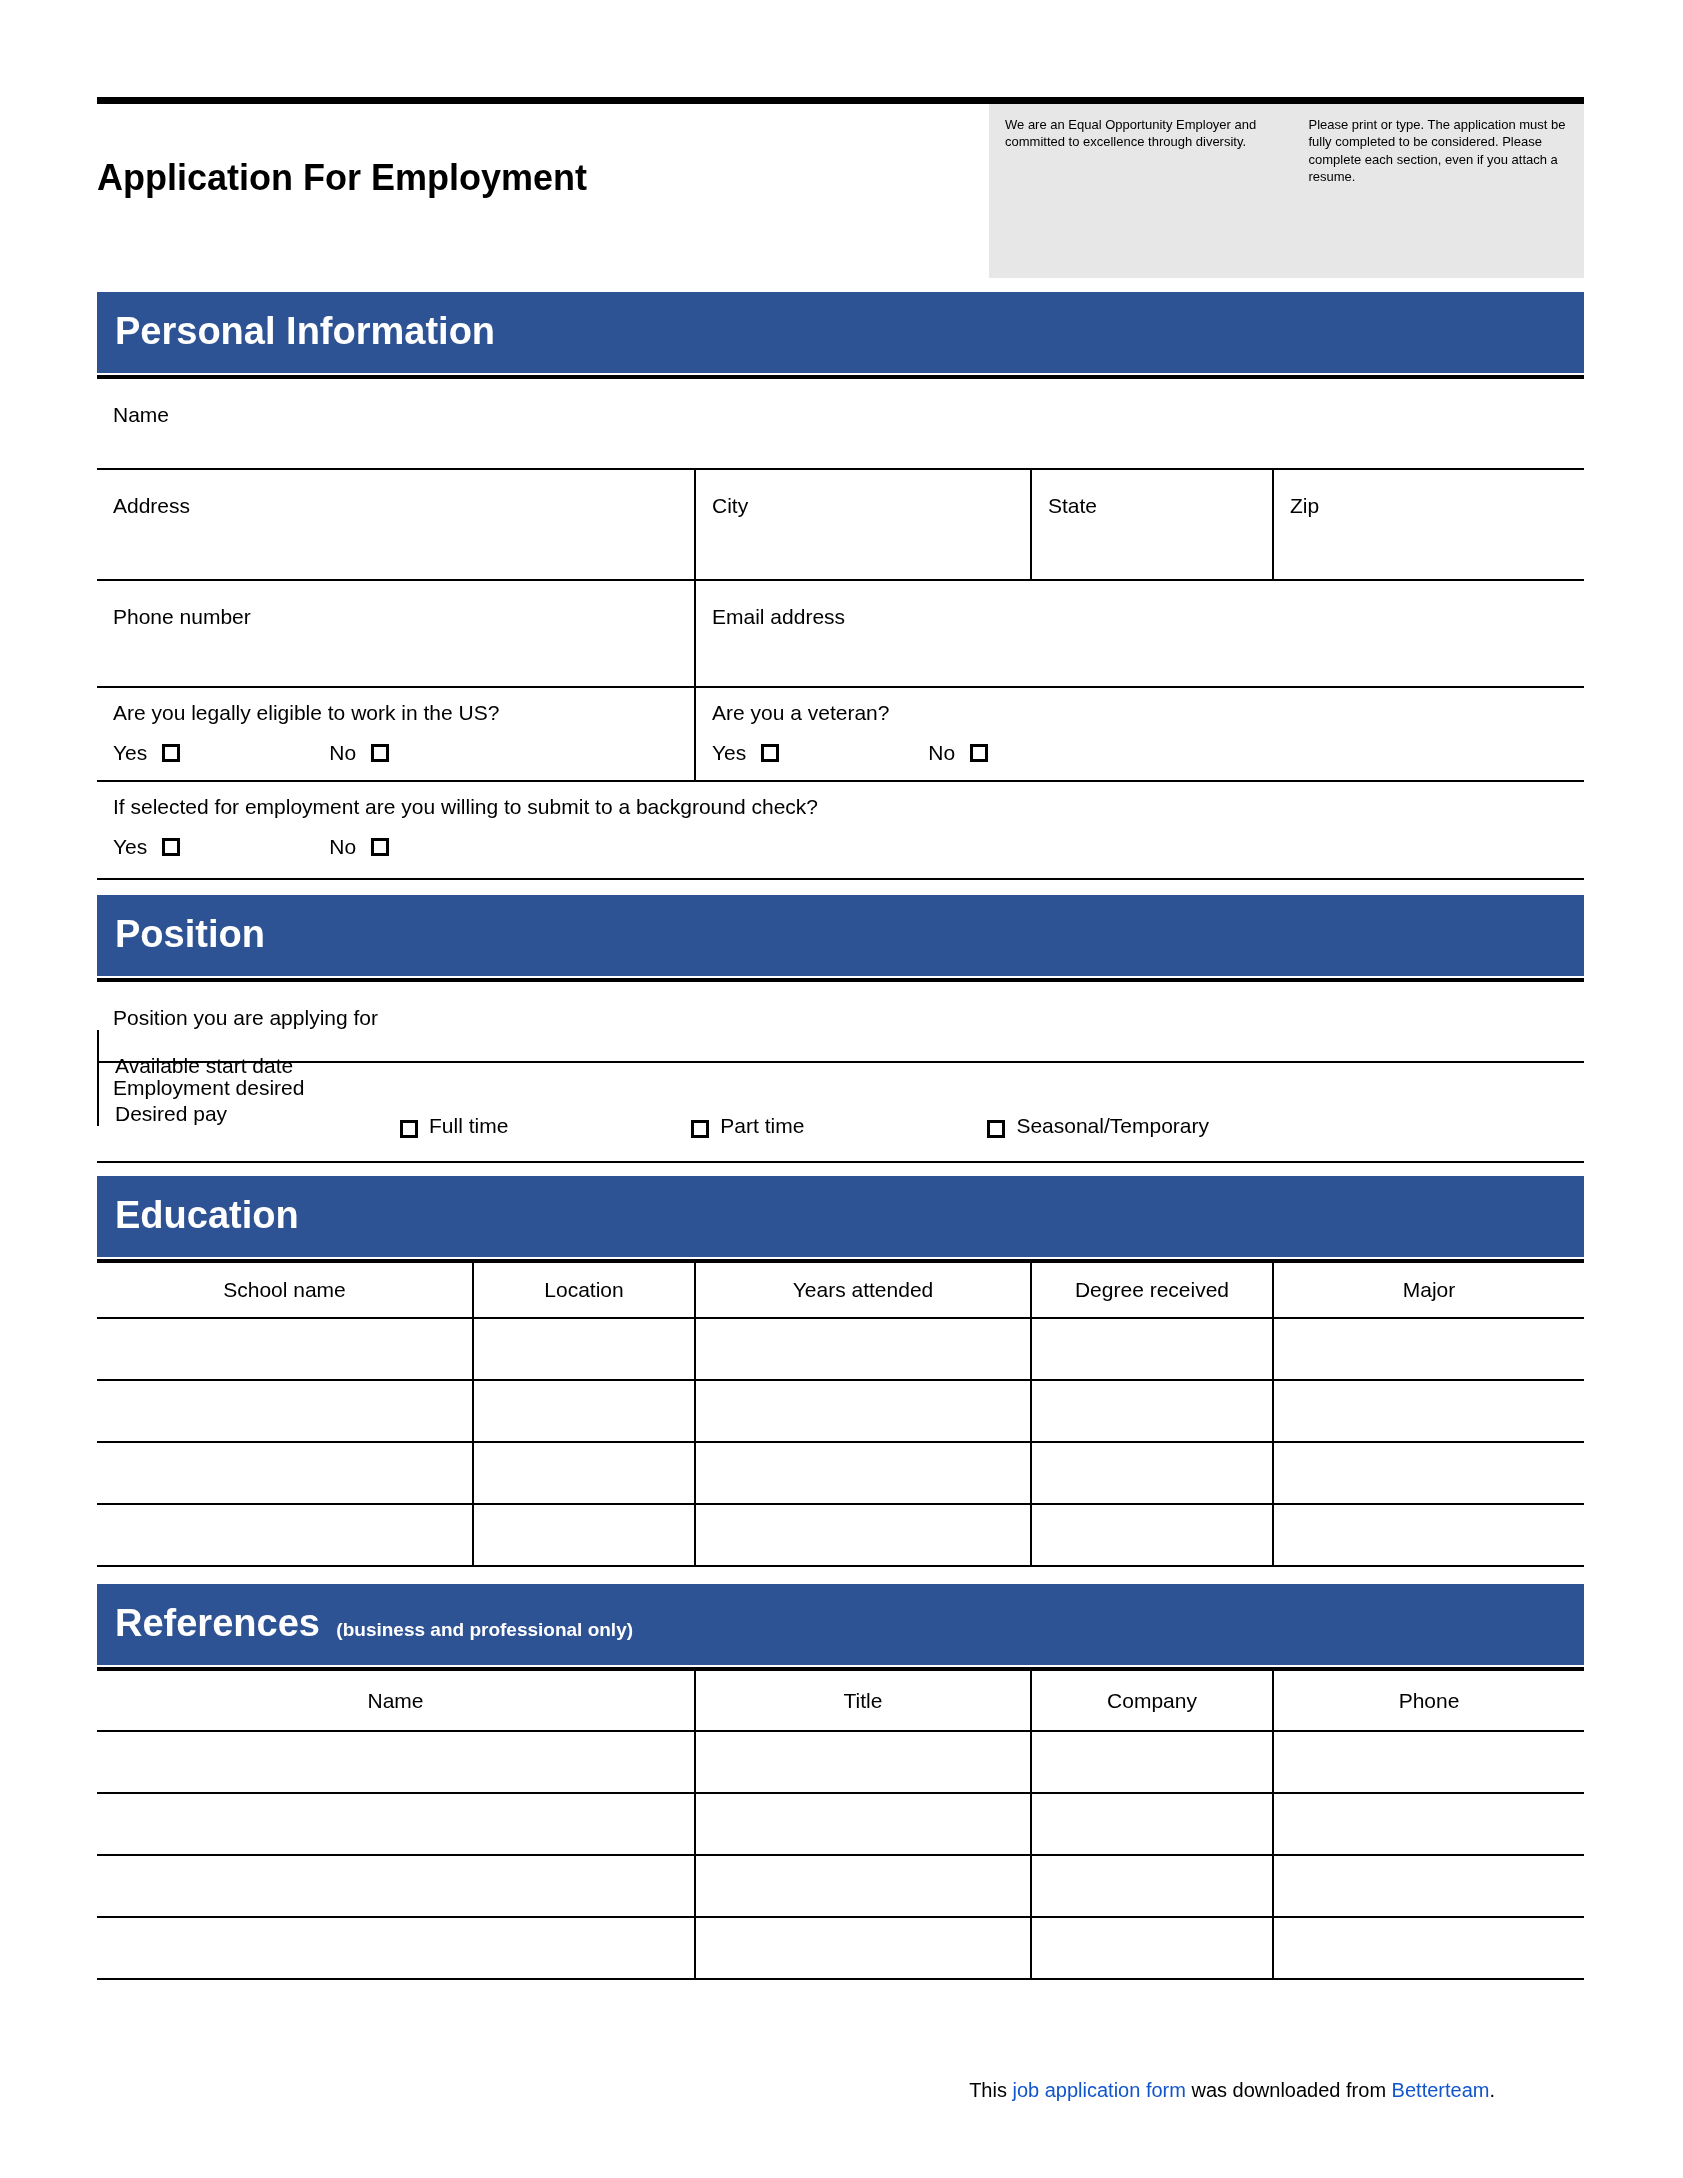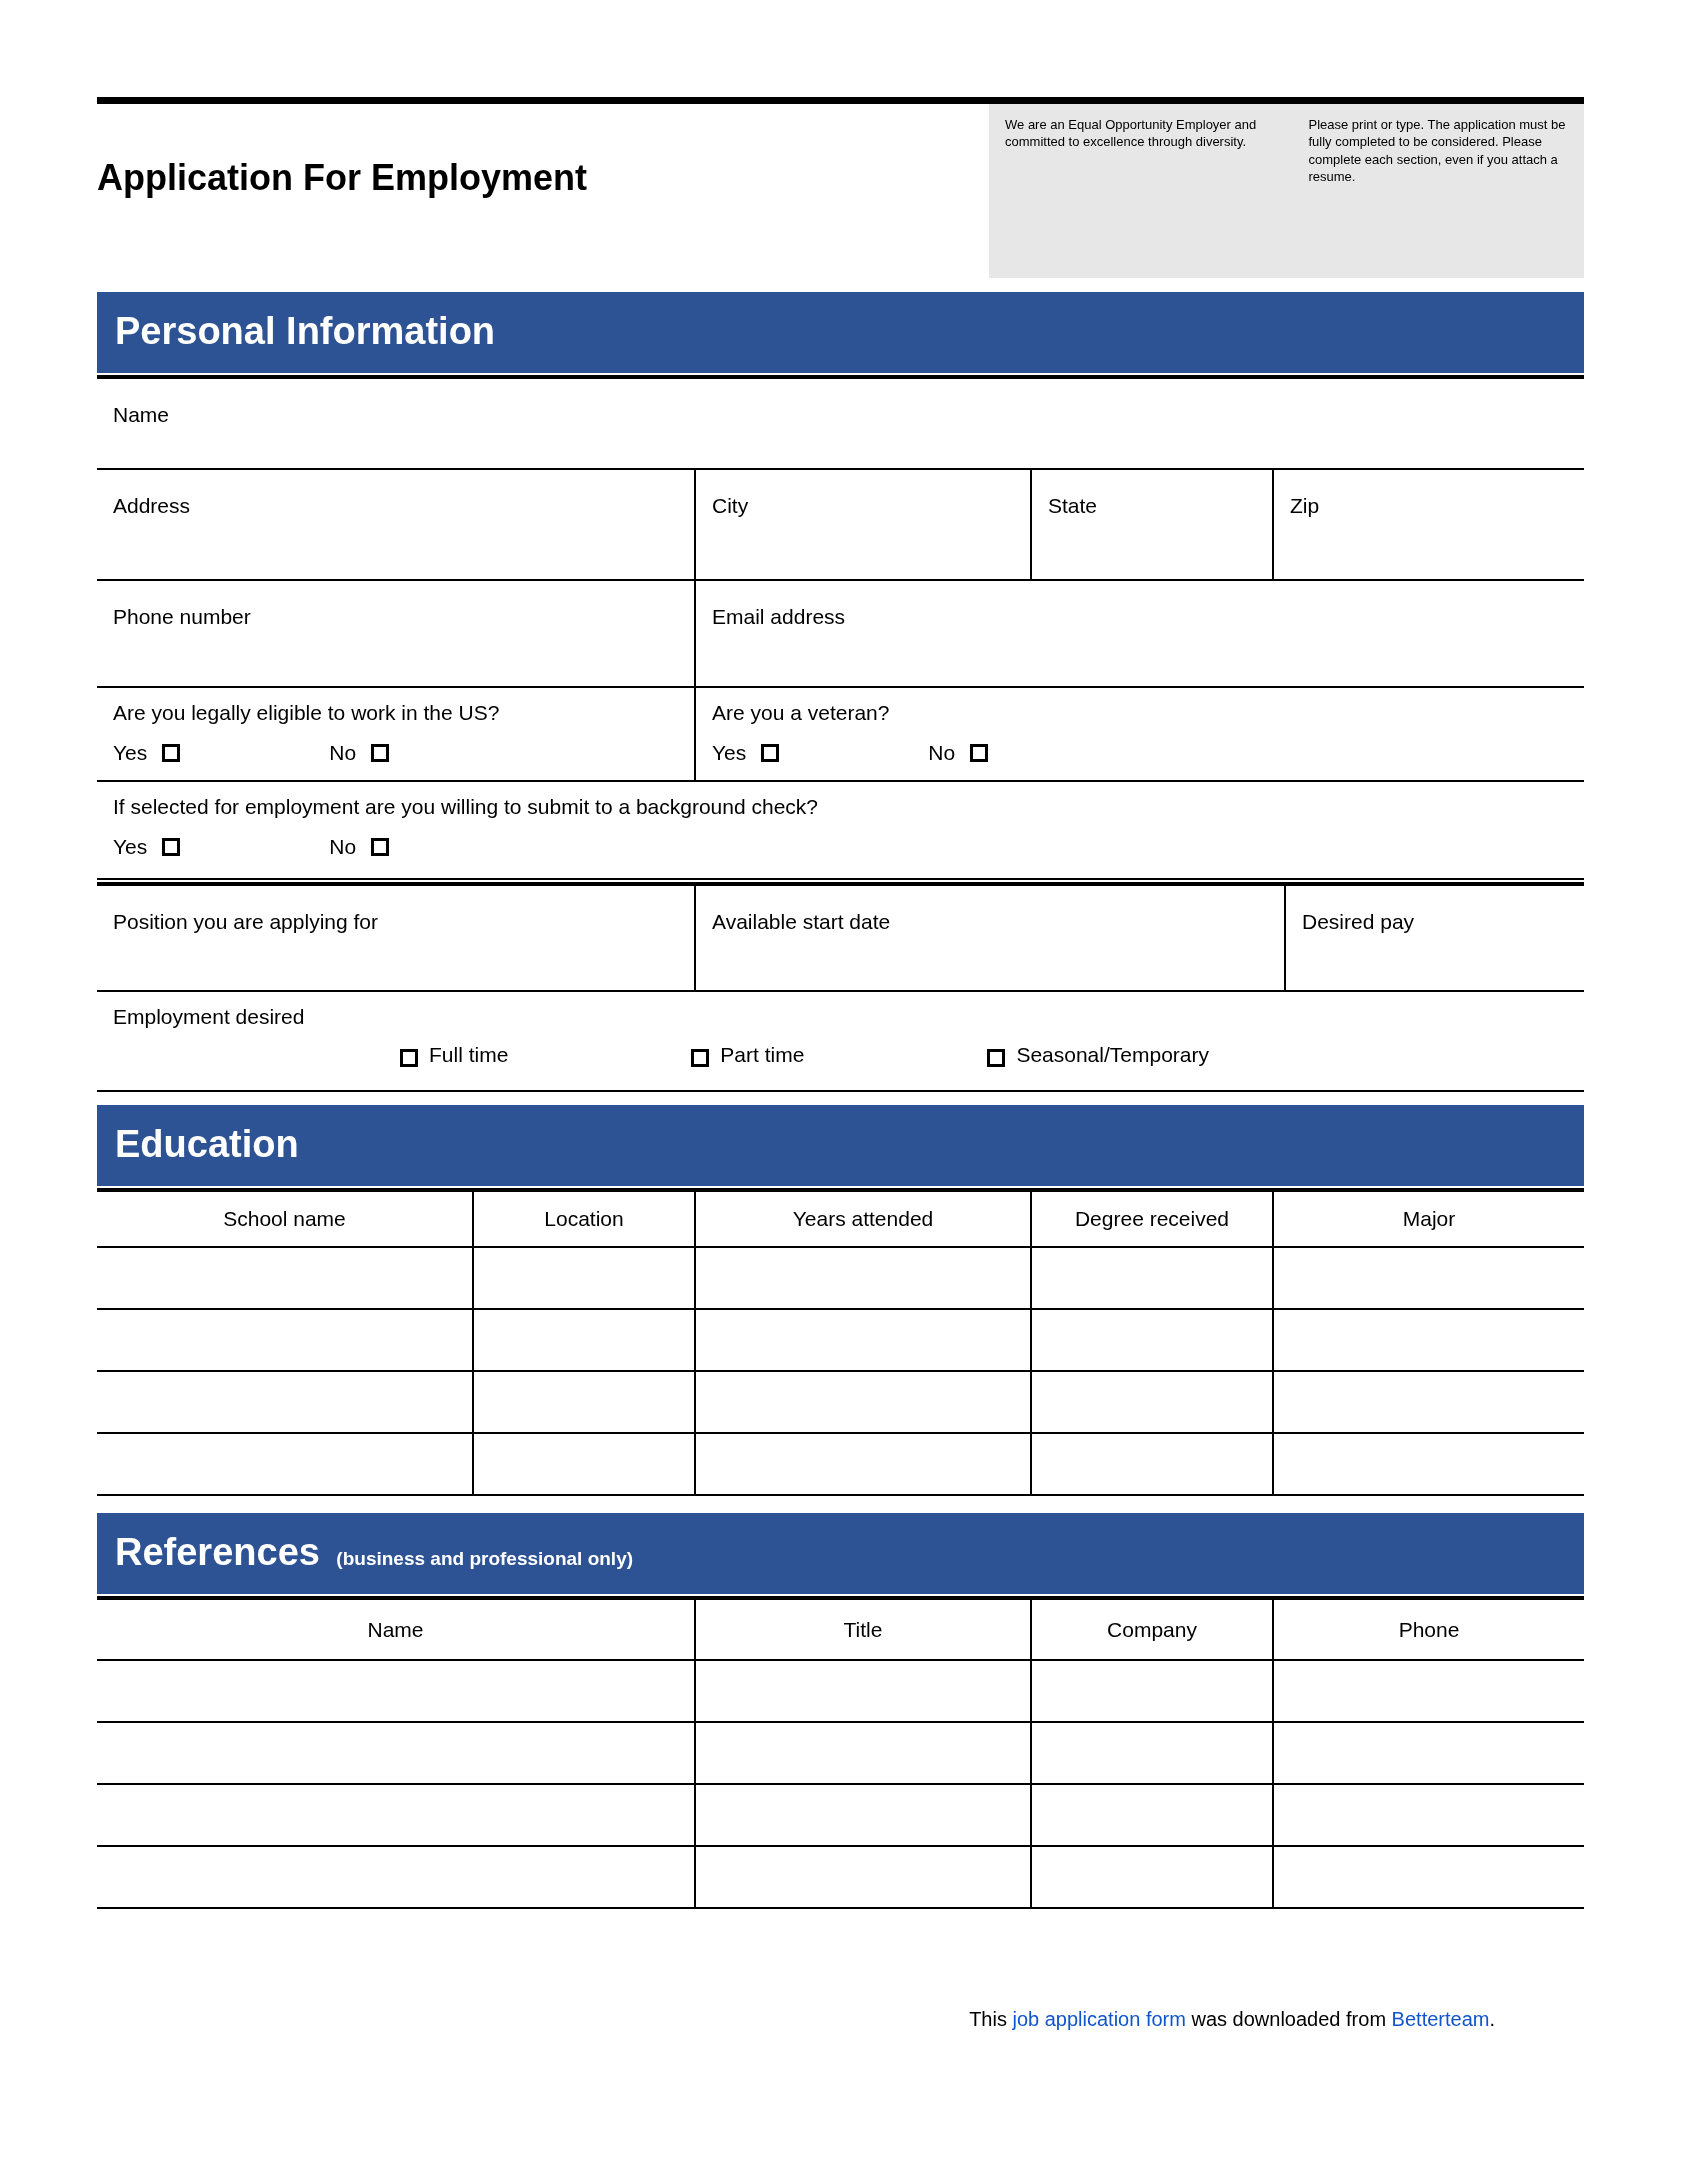--- a/index.html
+++ b/index.html
@@ -37,21 +37,21 @@
   .cell { padding:24px 10px 0 16px; }
   .cell + .cell { border-left:2px solid #000; }
   .cell-q { padding-top:13px; }
   .lbl { font-size:21px; }
 
   .h-name { height:91px; }
   .h-address { height:111px; }
   .h-phone { height:107px; }
   .h-elig { height:94px; }
   .h-bg { height:98px; }
-  .h-pos { height:106px; }
+  .h-pos { height:81px;flex-direction:column; }
   .h-emp { height:100px; }
 
   .cw603 { width:597px; } .cw596 { width:590px; }
   .cw379 { width:375px; } .cw295 { width:336px; }
   .cw302 { width:242px; } .cw224 { width:222px; }
   .flex1 { flex:1; }
 
   .checkbox {
     display:inline-block; width:18px; height:18px;
     border:3px solid #000; background:#fff; flex:0 0 auto;
@@ -168,20 +168,23 @@
             <span class="checkbox"></span>
           </span>
           <span class="yn-group no-group">
             <span class="yn-text">No</span>
             <span class="checkbox"></span>
           </span>
         </div>
       </div>
     </div>
 
+    <div class="section-bar gap15">
+      <span class="section-title">Position</span>
+    </div>
     <div class="bar-underline"></div>
 
     <div class="row h-pos">
       <div class="cell cw603">
         <span class="lbl">Position you are applying for</span>
       </div>
       <div class="cell cw596">
         <span class="lbl">Available start date</span>
       </div>
       <div class="cell flex1">

